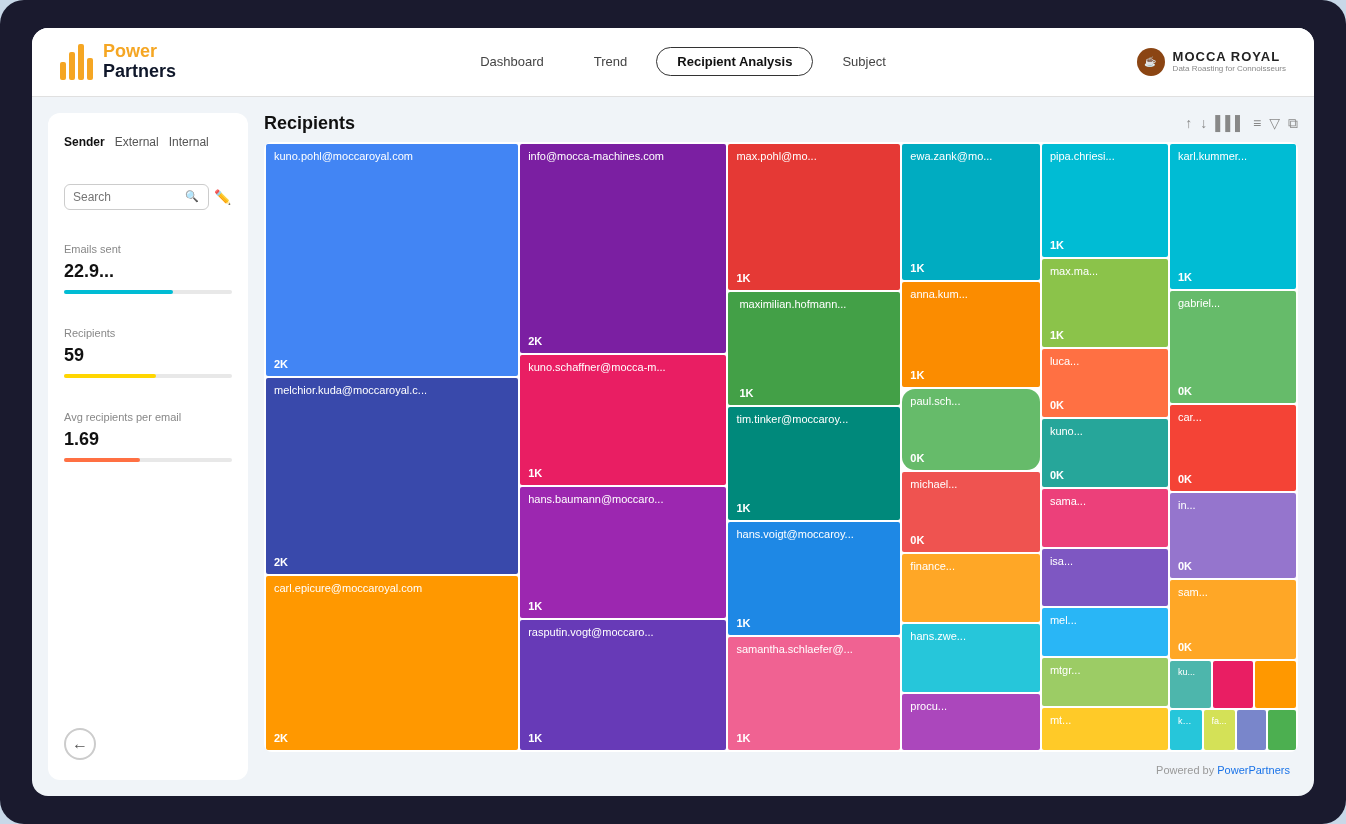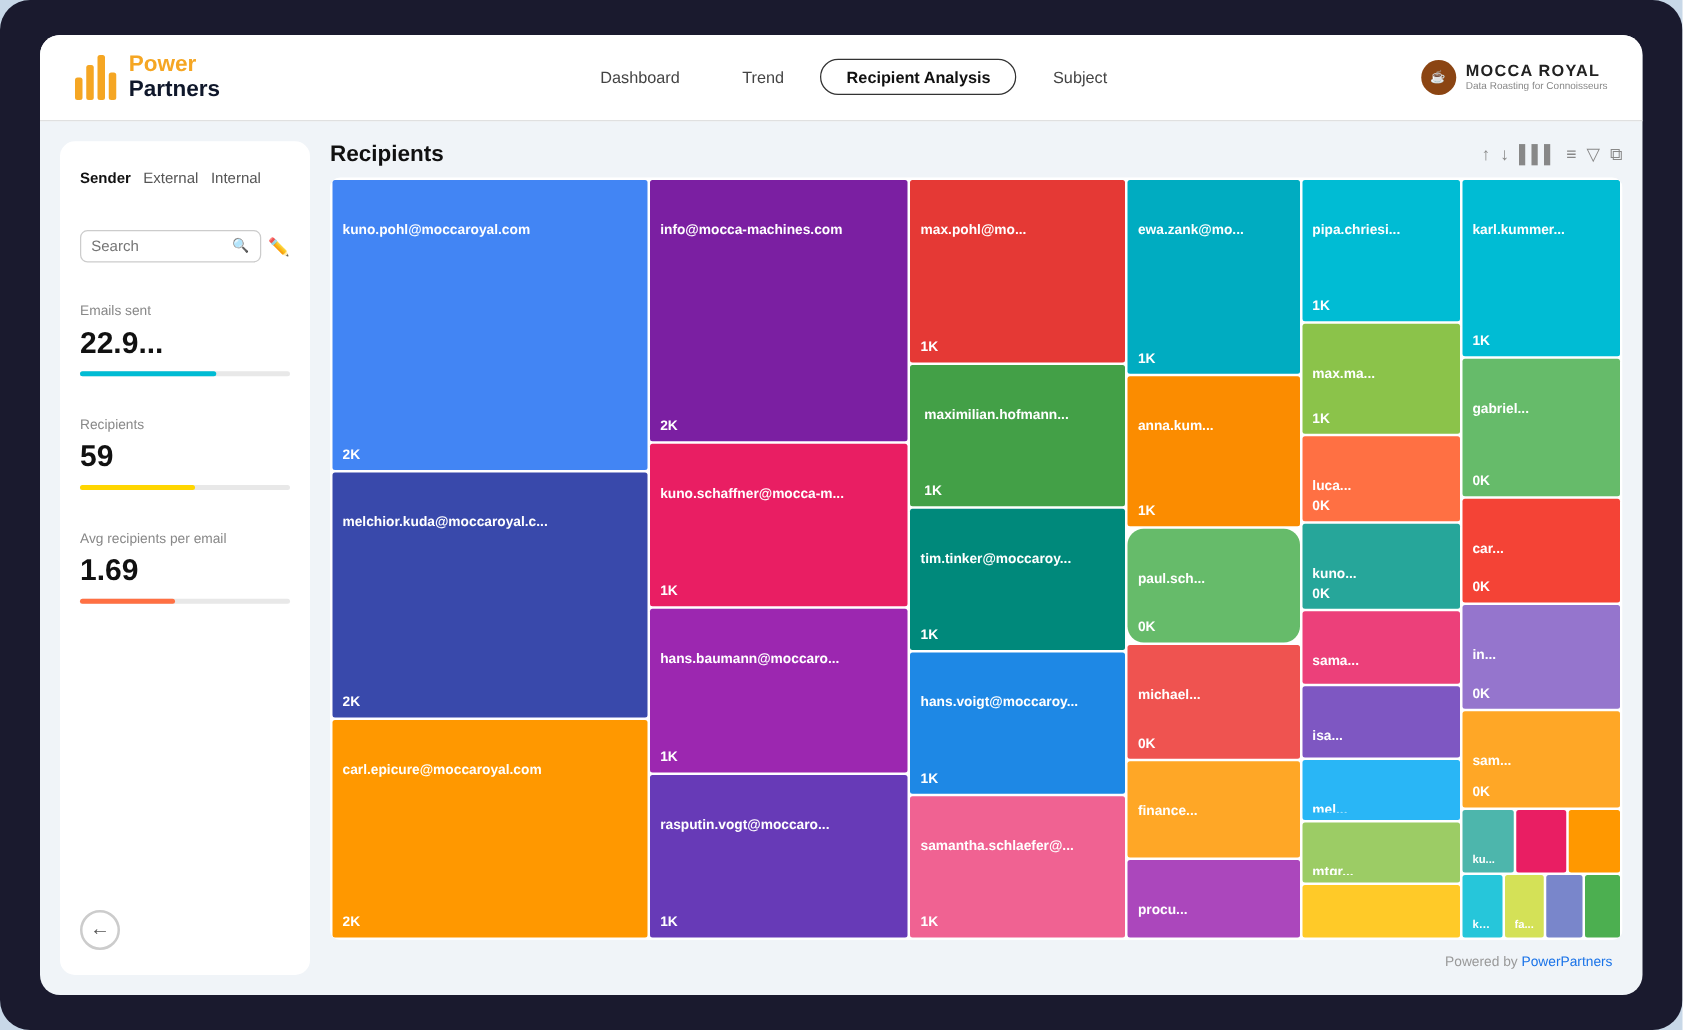--- a/index.html
+++ b/index.html
@@ -205,21 +205,21 @@
     .stat-block {
       display: flex;
       flex-direction: column;
       gap: 6px;
     }
     .stat-label {
       font-size: 11px;
       color: #888;
     }
     .stat-value {
-      font-size: 24px;
+      font-size: 18px;
       font-weight: 700;
       color: #111;
     }
     .stat-bar-bg {
       height: 4px;
       background: #e8e8e8;
       border-radius: 2px;
       margin-top: 2px;
     }
     .stat-bar {
@@ -294,25 +294,24 @@
       display: flex;
       flex-direction: column;
       justify-content: space-between;
       overflow: hidden;
       position: relative;
       cursor: pointer;
     }
     .tm-cell-label {
       font-size: 11px;
       color: white;
-      font-weight: 700;
+      font-weight: 400;
       white-space: nowrap;
       overflow: hidden;
       text-overflow: ellipsis;
-      margin-top: 28px;
     }
     .tm-cell-value {
       font-size: 11px;
       color: white;
       font-weight: 700;
       align-self: flex-start;
       margin-top: auto;
     }
     .footer-note {
       font-size: 11px;
@@ -492,20 +491,23 @@
                 <span class="tm-cell-label">paul.sch...</span>
                 <span class="tm-cell-value">0K</span>
               </div>
               <div class="tm-cell" style="background:#ef5350;flex:1.1;">
                 <span class="tm-cell-label">michael...</span>
                 <span class="tm-cell-value">0K</span>
               </div>
               <div class="tm-cell" style="background:#ffa726;flex:0.9;">
                 <span class="tm-cell-label">finance...</span>
               </div>
+              <div class="tm-cell" style="background:#26c6da;flex:0.9;">
+                <span class="tm-cell-label">hans.zwe...</span>
+              </div>
               <div class="tm-cell" style="background:#ab47bc;flex:0.7;">
                 <span class="tm-cell-label">procu...</span>
               </div>
             </div>
 
             <div class="tm-col" style="flex:1.1;">
               <div class="tm-cell" style="background:#00bcd4;flex:2;">
                 <span class="tm-cell-label">pipa.chriesi...</span>
                 <span class="tm-cell-value">1K</span>
               </div>

